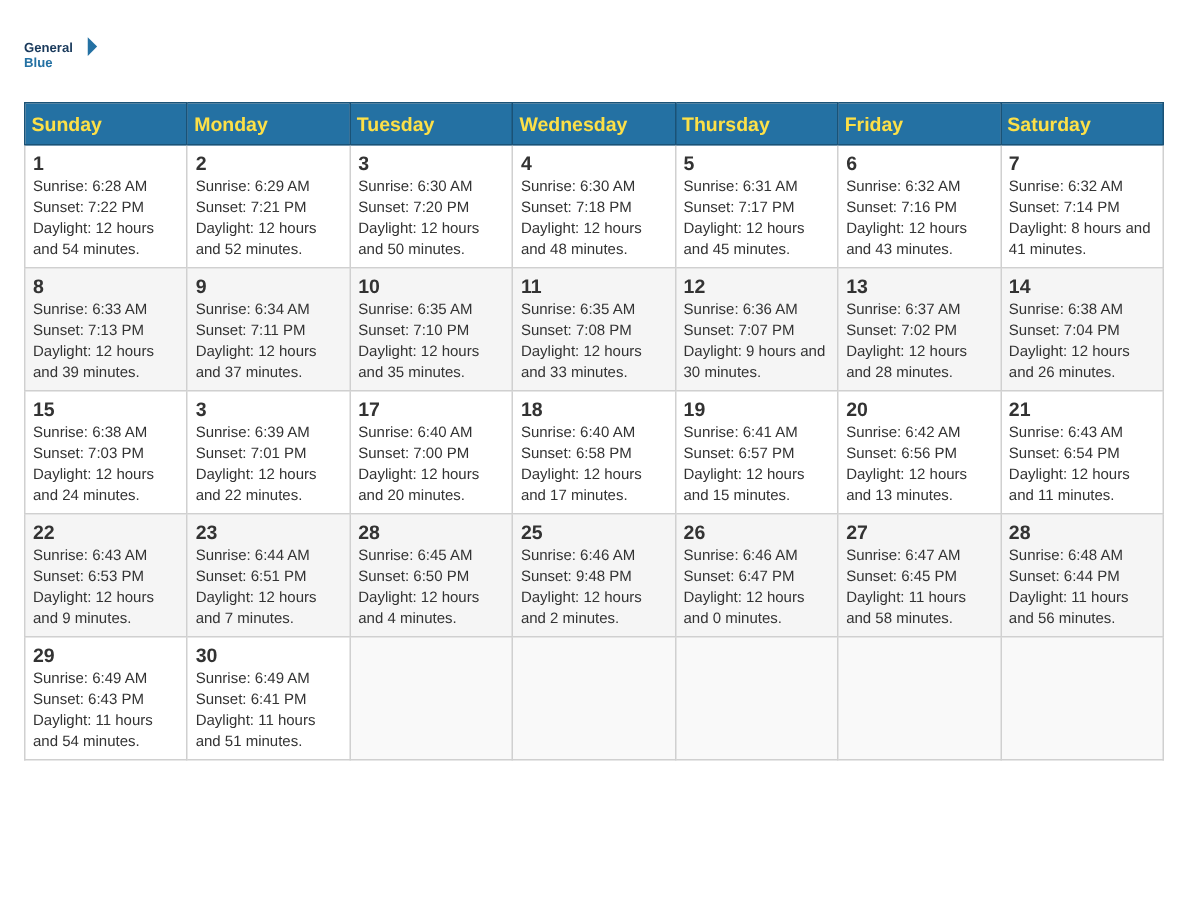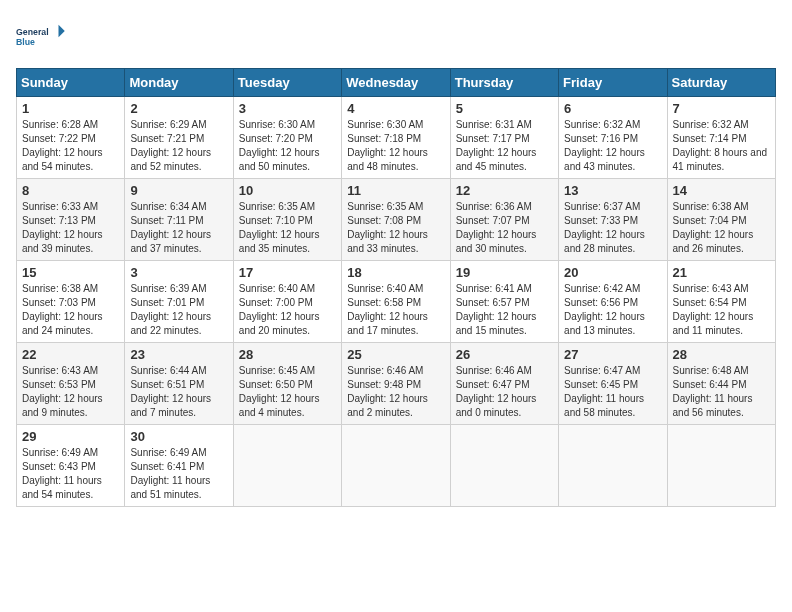--- a/index.html
+++ b/index.html
@@ -34,21 +34,21 @@
       font-size: 14px;
       color: #555;
     }
     table {
       width: 100%;
       border-collapse: collapse;
       table-layout: fixed;
     }
     thead tr th {
       background: #2471a3;
-      color: #ffffff;
+      color: #fde047;
       font-size: 13px;
       font-weight: bold;
       padding: 6px 4px;
       text-align: left;
       border: 1px solid #1a5276;
     }
     tbody tr td {
       border: 1px solid #d0d0d0;
       vertical-align: top;
       padding: 4px 5px;
@@ -172,26 +172,26 @@
         <td>
           <span class="day-num">11</span>
           <div class="cell-text">Sunrise: 6:35 AM</div>
           <div class="cell-text">Sunset: 7:08 PM</div>
           <div class="cell-text">Daylight: 12 hours and 33 minutes.</div>
         </td>
         <td>
           <span class="day-num">12</span>
           <div class="cell-text">Sunrise: 6:36 AM</div>
           <div class="cell-text">Sunset: 7:07 PM</div>
-          <div class="cell-text">Daylight: 12 hours and 30 minutes.</div>
+          <div class="cell-text">Daylight: 9 hours and 30 minutes.</div>
         </td>
         <td>
           <span class="day-num">13</span>
           <div class="cell-text">Sunrise: 6:37 AM</div>
-          <div class="cell-text">Sunset: 7:33 PM</div>
+          <div class="cell-text">Sunset: 7:02 PM</div>
           <div class="cell-text">Daylight: 12 hours and 28 minutes.</div>
         </td>
         <td>
           <span class="day-num">14</span>
           <div class="cell-text">Sunrise: 6:38 AM</div>
           <div class="cell-text">Sunset: 7:04 PM</div>
           <div class="cell-text">Daylight: 12 hours and 26 minutes.</div>
         </td>
       </tr>
       <tr>

